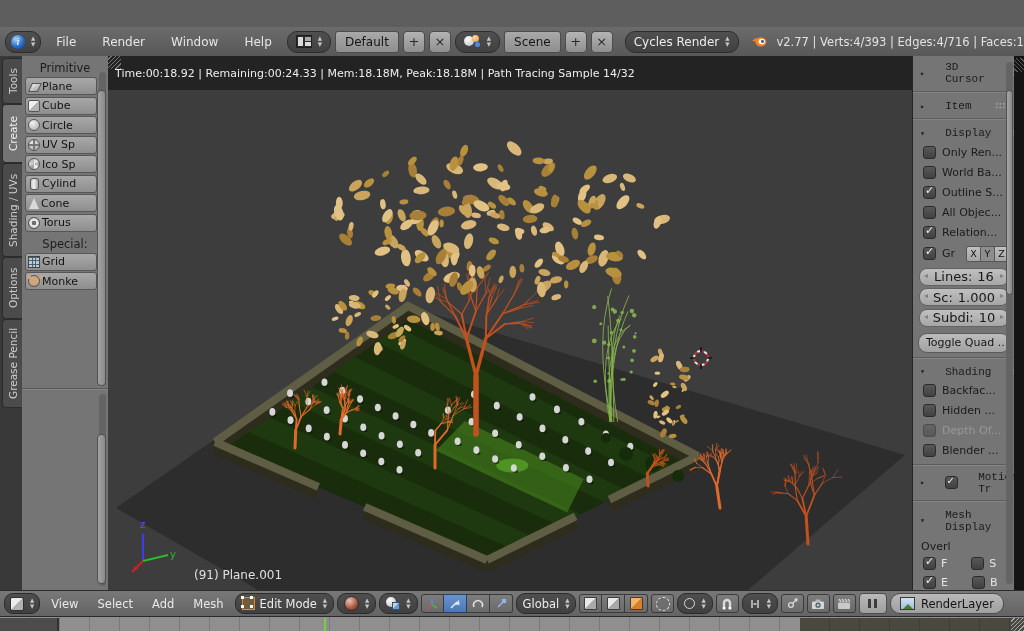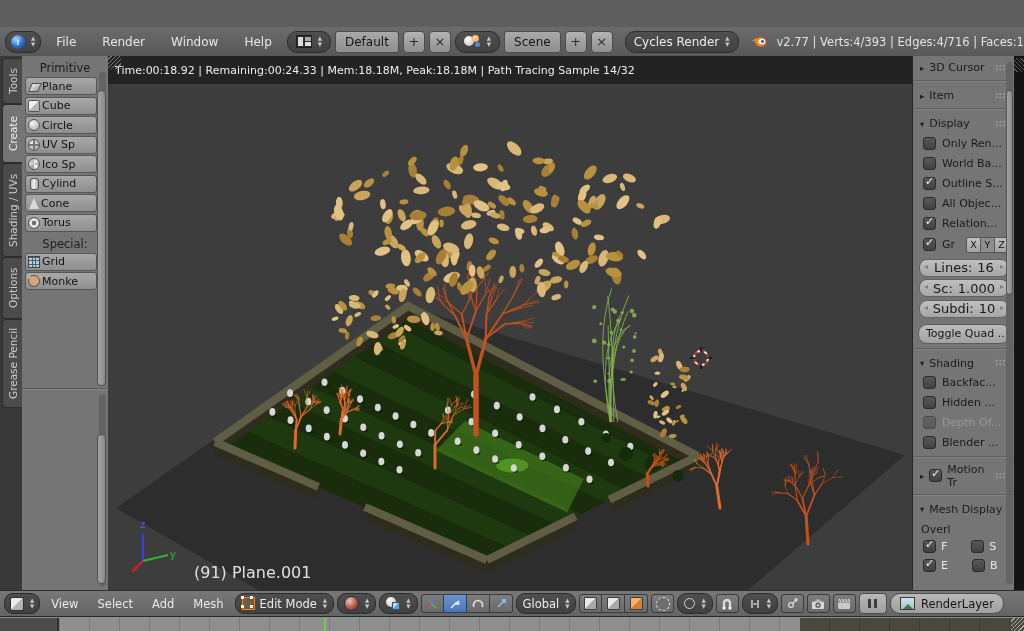--- a/index.html
+++ b/index.html
@@ -94,32 +94,32 @@
       background-image:repeating-linear-gradient(0deg,transparent 0 2.5px,#49606e 2.5px 3.5px),
                        repeating-linear-gradient(90deg,transparent 0 2.5px,#49606e 2.5px 3.5px);}
   .pi-monkey{border-radius:50% 50% 46% 46%;border:1px solid #555;
       background:radial-gradient(circle at 50% 42%,#cfa67e 0 55%,#8a6a4a);}
   .pi-monkey::after{content:"";position:absolute;width:4px;height:4px;border-radius:50%;
       background:#cfa67e;left:-2px;top:-1px;box-shadow:12px 0 0 #cfa67e;}
 
   
   .viewport{position:absolute;left:108px;top:0;width:804px;height:534px;background:#3d3d3d;overflow:hidden;}
   #scene-svg{position:absolute;left:0;top:0;}
-  .render-status{position:absolute;top:0;left:0;right:0;height:28px;background:#232323;color:#ededed;
+  .render-status{position:absolute;top:0;left:0;right:0;height:34px;background:#232323;color:#ededed;
                  font-size:11px;display:flex;align-items:center;padding-left:7px;white-space:nowrap;z-index:5;}
-  .obj-info{position:absolute;left:86px;bottom:8px;color:#e0e0e0;font-size:16px;z-index:4;}
+  .obj-info{position:absolute;left:86px;bottom:8px;color:#e0e0e0;font-size:12px;z-index:4;}
   .gizmo{position:absolute;left:8px;bottom:12px;z-index:4;}
   .cursor3d{position:absolute;left:582px;top:291px;z-index:4;}
   .vp-grip{position:absolute;left:0;top:0;width:13px;height:13px;z-index:6;opacity:.8;
      background:repeating-linear-gradient(135deg,transparent 0 2px,#8a8a8a 2px 3px);}
 
   
   .npanel{position:absolute;left:912px;top:0;width:102px;height:100%;background:#757575;
           border-left:1px solid #262626;font-size:11px;color:#1b1b1b;overflow:hidden;}
-  .phdr{display:flex;align-items:center;gap:5px;padding:5px 5px 3px 7px;}
+  .phdr{display:flex;align-items:center;gap:20px;padding:5px 5px 3px 7px;font-family:Liberation Mono, monospace;}
   .tri{font-size:8.5px;color:#222;flex:none;}
   .tri-r::after{content:"▸";}
   .tri-d::after{content:"▾";}
   .grip{margin-left:auto;width:15px;height:8px;flex:none;opacity:.85;
         background-image:radial-gradient(#a3a3a3 0.9px,transparent 1.1px);background-size:3.6px 3.6px;}
   .sep{border-top:1px solid #5d5d5d;box-shadow:0 1px 0 #848484;margin:3px 0;}
   .cbrow{display:flex;align-items:center;gap:6px;padding:3.5px 6px 3.5px 10px;}
   .cb{width:13px;height:13px;border-radius:3px;background:linear-gradient(#585858,#414141);
       border:1px solid #2b2b2b;position:relative;flex:none;box-sizing:border-box;}
   .cb.checked::after{content:"✓";position:absolute;left:1px;top:-3px;color:#f4f4f4;font-size:11px;}

